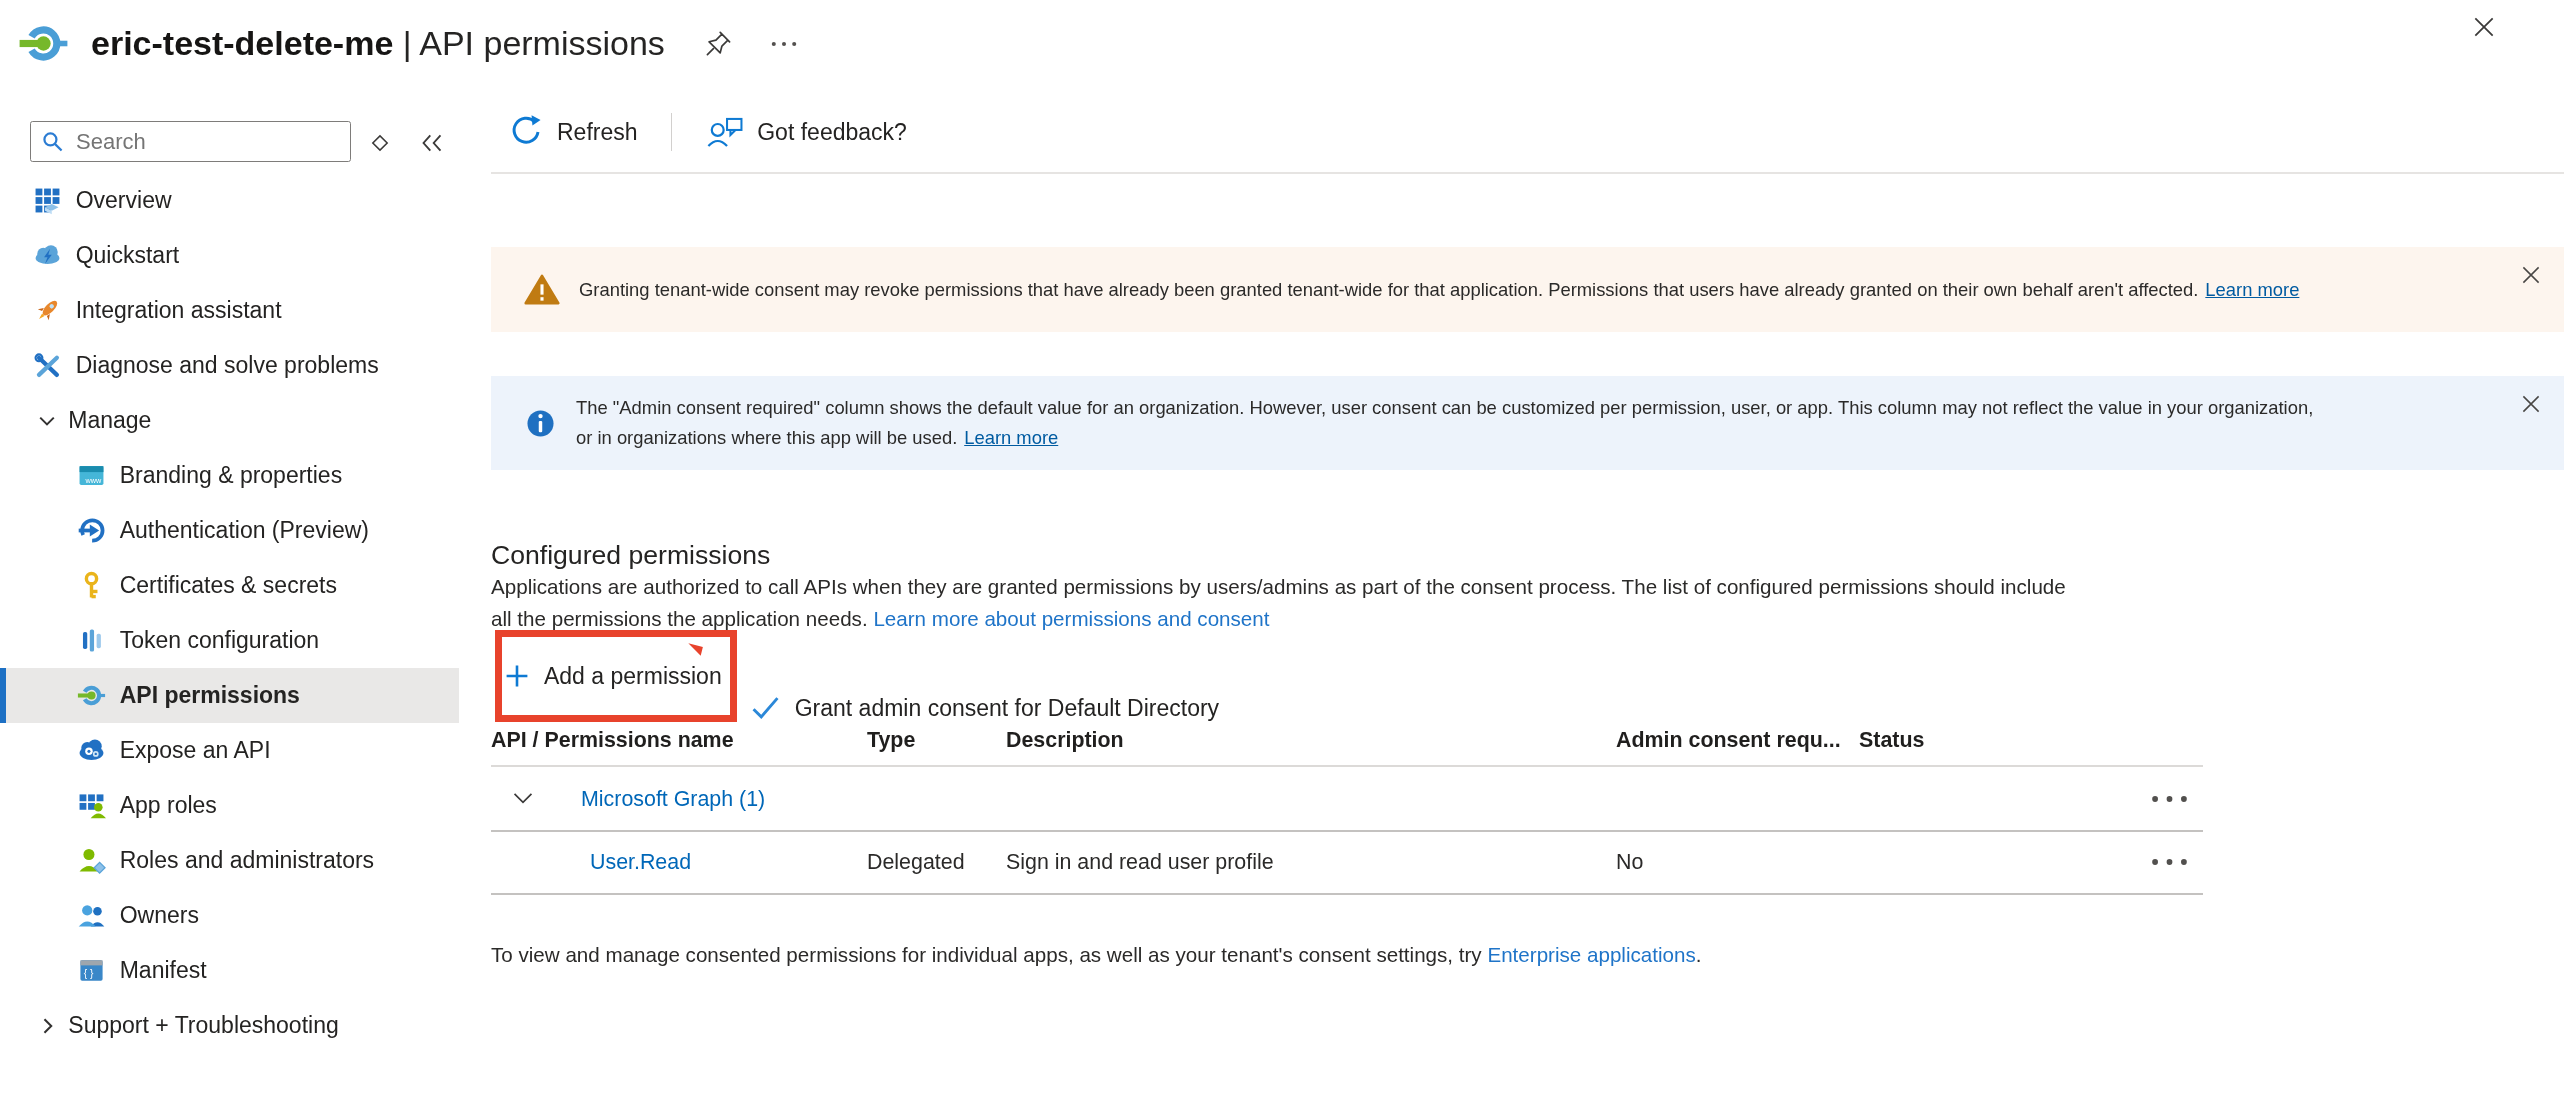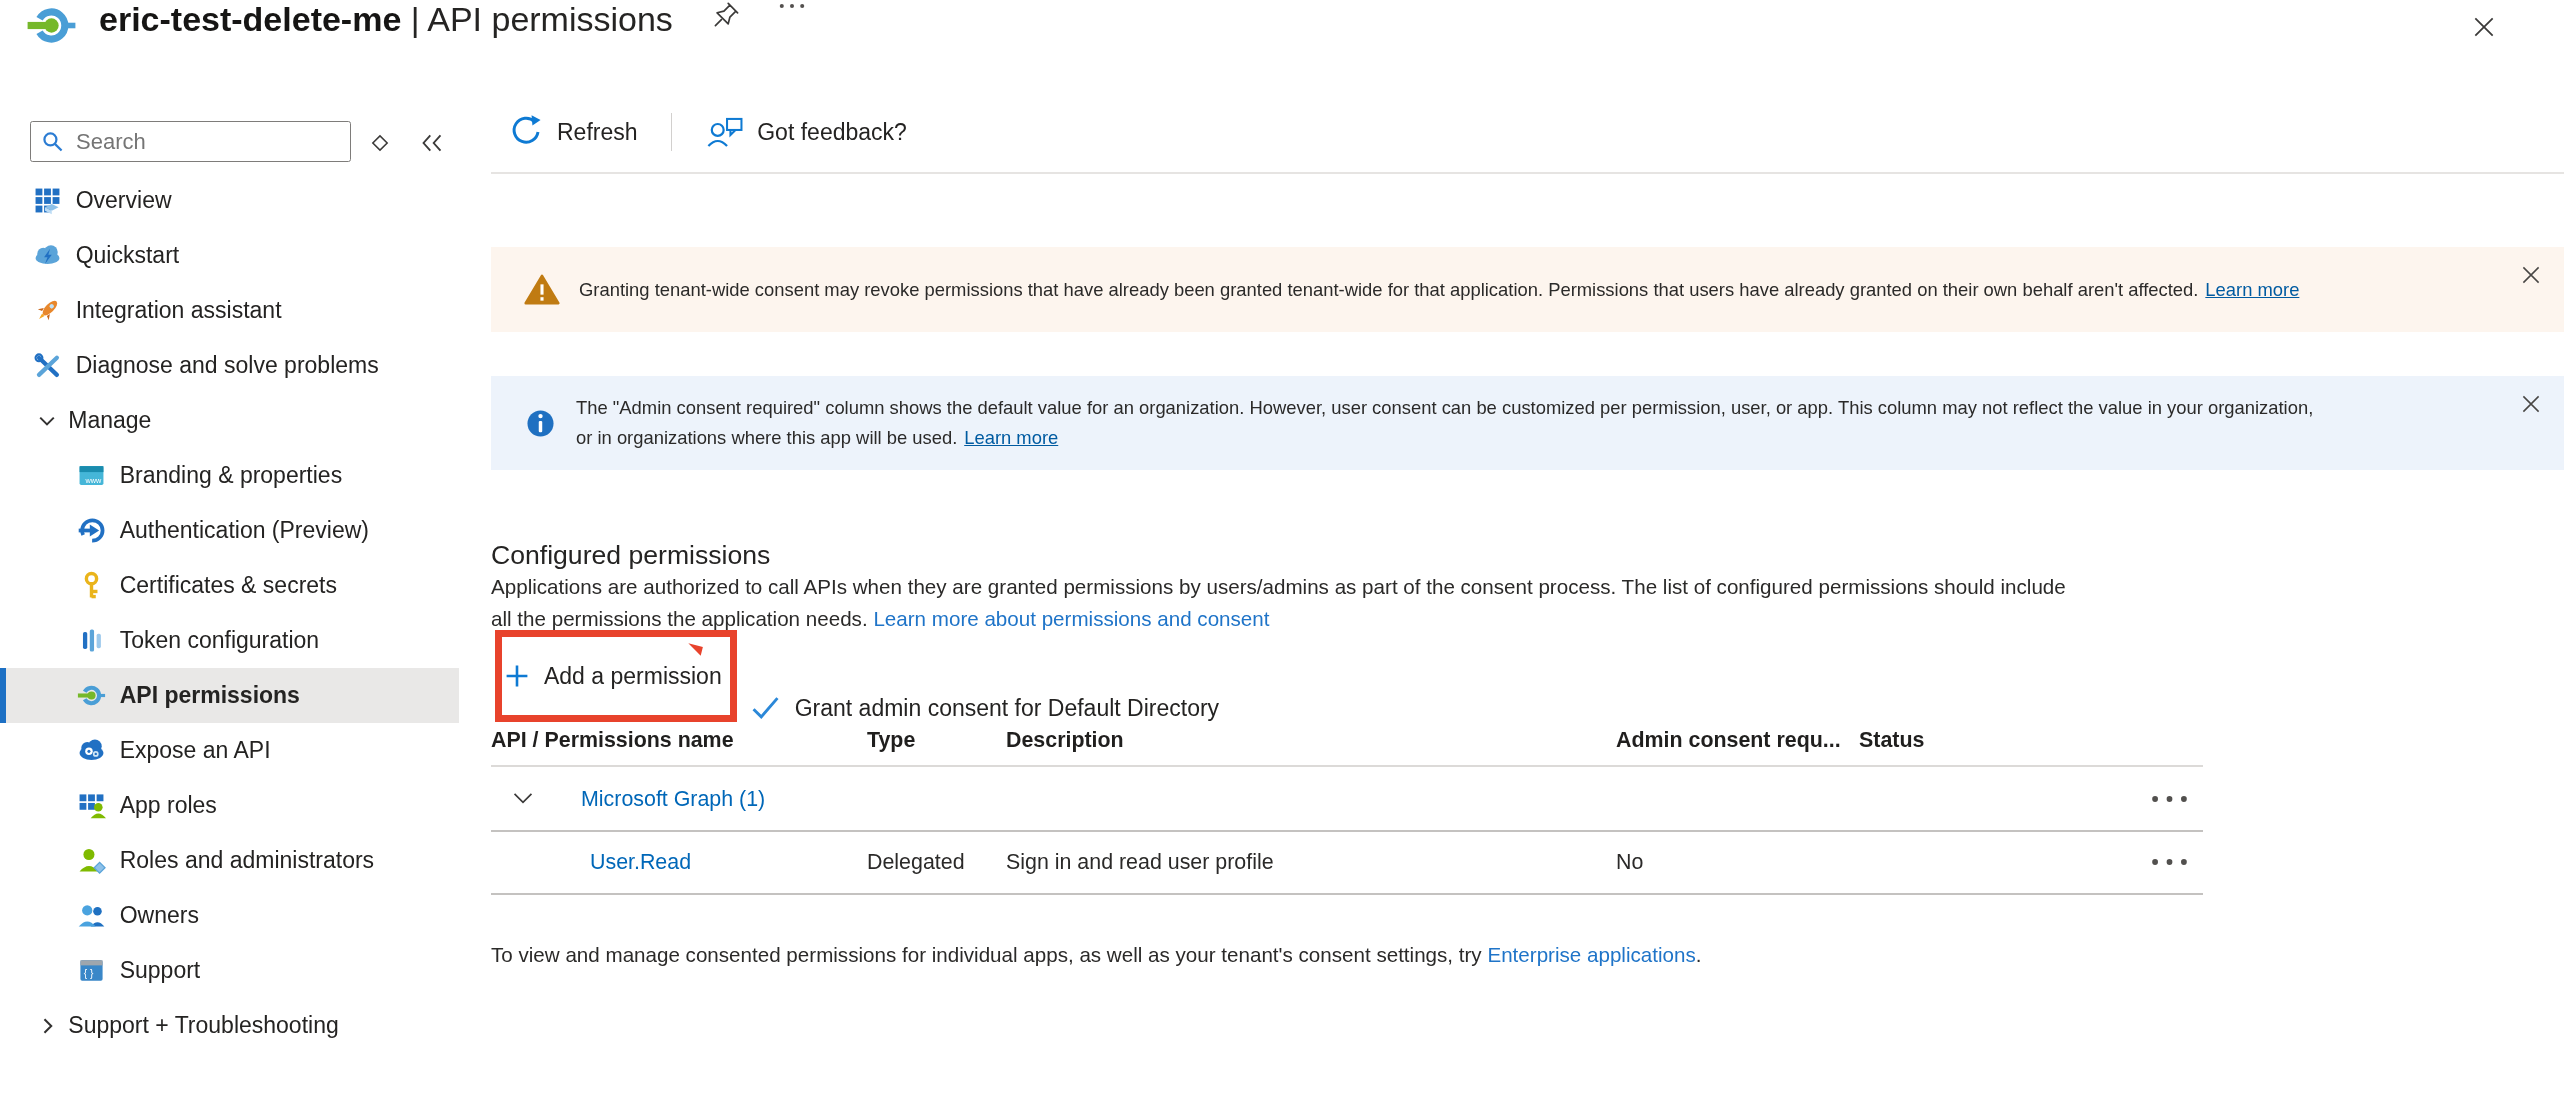--- a/index.html
+++ b/index.html
@@ -1,22 +1,22 @@
 <!DOCTYPE html>
 <html style="font-size:13.7px"><head>
 <meta charset="utf-8">
 <style>
   html,body{margin:0;padding:0;background:#fff;}
   .page{position:relative;width:2576px;height:1098px;background:#fff;overflow:hidden;
         font-family:"Liberation Sans",sans-serif;color:#1b1a19;-webkit-font-smoothing:antialiased;}
   .clickable{cursor:pointer;}
 
   
-  .blade-header{position:absolute;top:0;left:0;width:100%;height:87px;display:flex;
-                padding-left:26px;box-sizing:border-box;}
+  .blade-header{position:absolute;top:0;left:0;width:100%;height:87px;display:flex;align-items:center;
+                padding-left:18px;box-sizing:border-box;}
   .app-icon{width:51px;height:51px;margin-right:22px;flex:0 0 auto;}
   .blade-title{font-size:34px;white-space:nowrap;}
   .title-bold{font-weight:700;color:#161514;}
   .title-rest{font-weight:400;color:#252423;}
   .pin-button{margin-left:39px;}
   .more-button{margin-left:34px;}
   .blade-close{position:absolute;top:13.7px;right:79px;}
 
   
   .sidebar{position:absolute;top:87px;left:0;width:459px;height:1011px;background:#fff;}
@@ -280,21 +280,21 @@
         </svg>
         <span>Owners</span>
       </div>
 
       <div class="nav-item sub clickable">
         <svg class="ic" viewBox="0 0 34 34" style="font-size:27px">
           <rect x="4" y="5" width="26" height="24" rx="2" fill="#3a87c8"></rect>
           <rect x="4" y="5" width="26" height="6" fill="#9fa6ad"></rect>
           <text x="8" y="25" font-size="12" fill="#ffffff" font-family="Liberation Sans, sans-serif">{ }</text>
         </svg>
-        <span>Support</span>
+        <span>Manifest</span>
       </div>
 
       <div class="nav-item group clickable">
         <svg class="chev" viewBox="0 0 26 26">
           <path d="M10 5 L18 13 L10 21" fill="none" stroke="#323130" stroke-width="2.4"></path>
         </svg>
         <span>Support + Troubleshooting</span>
       </div>
 
     </div>

